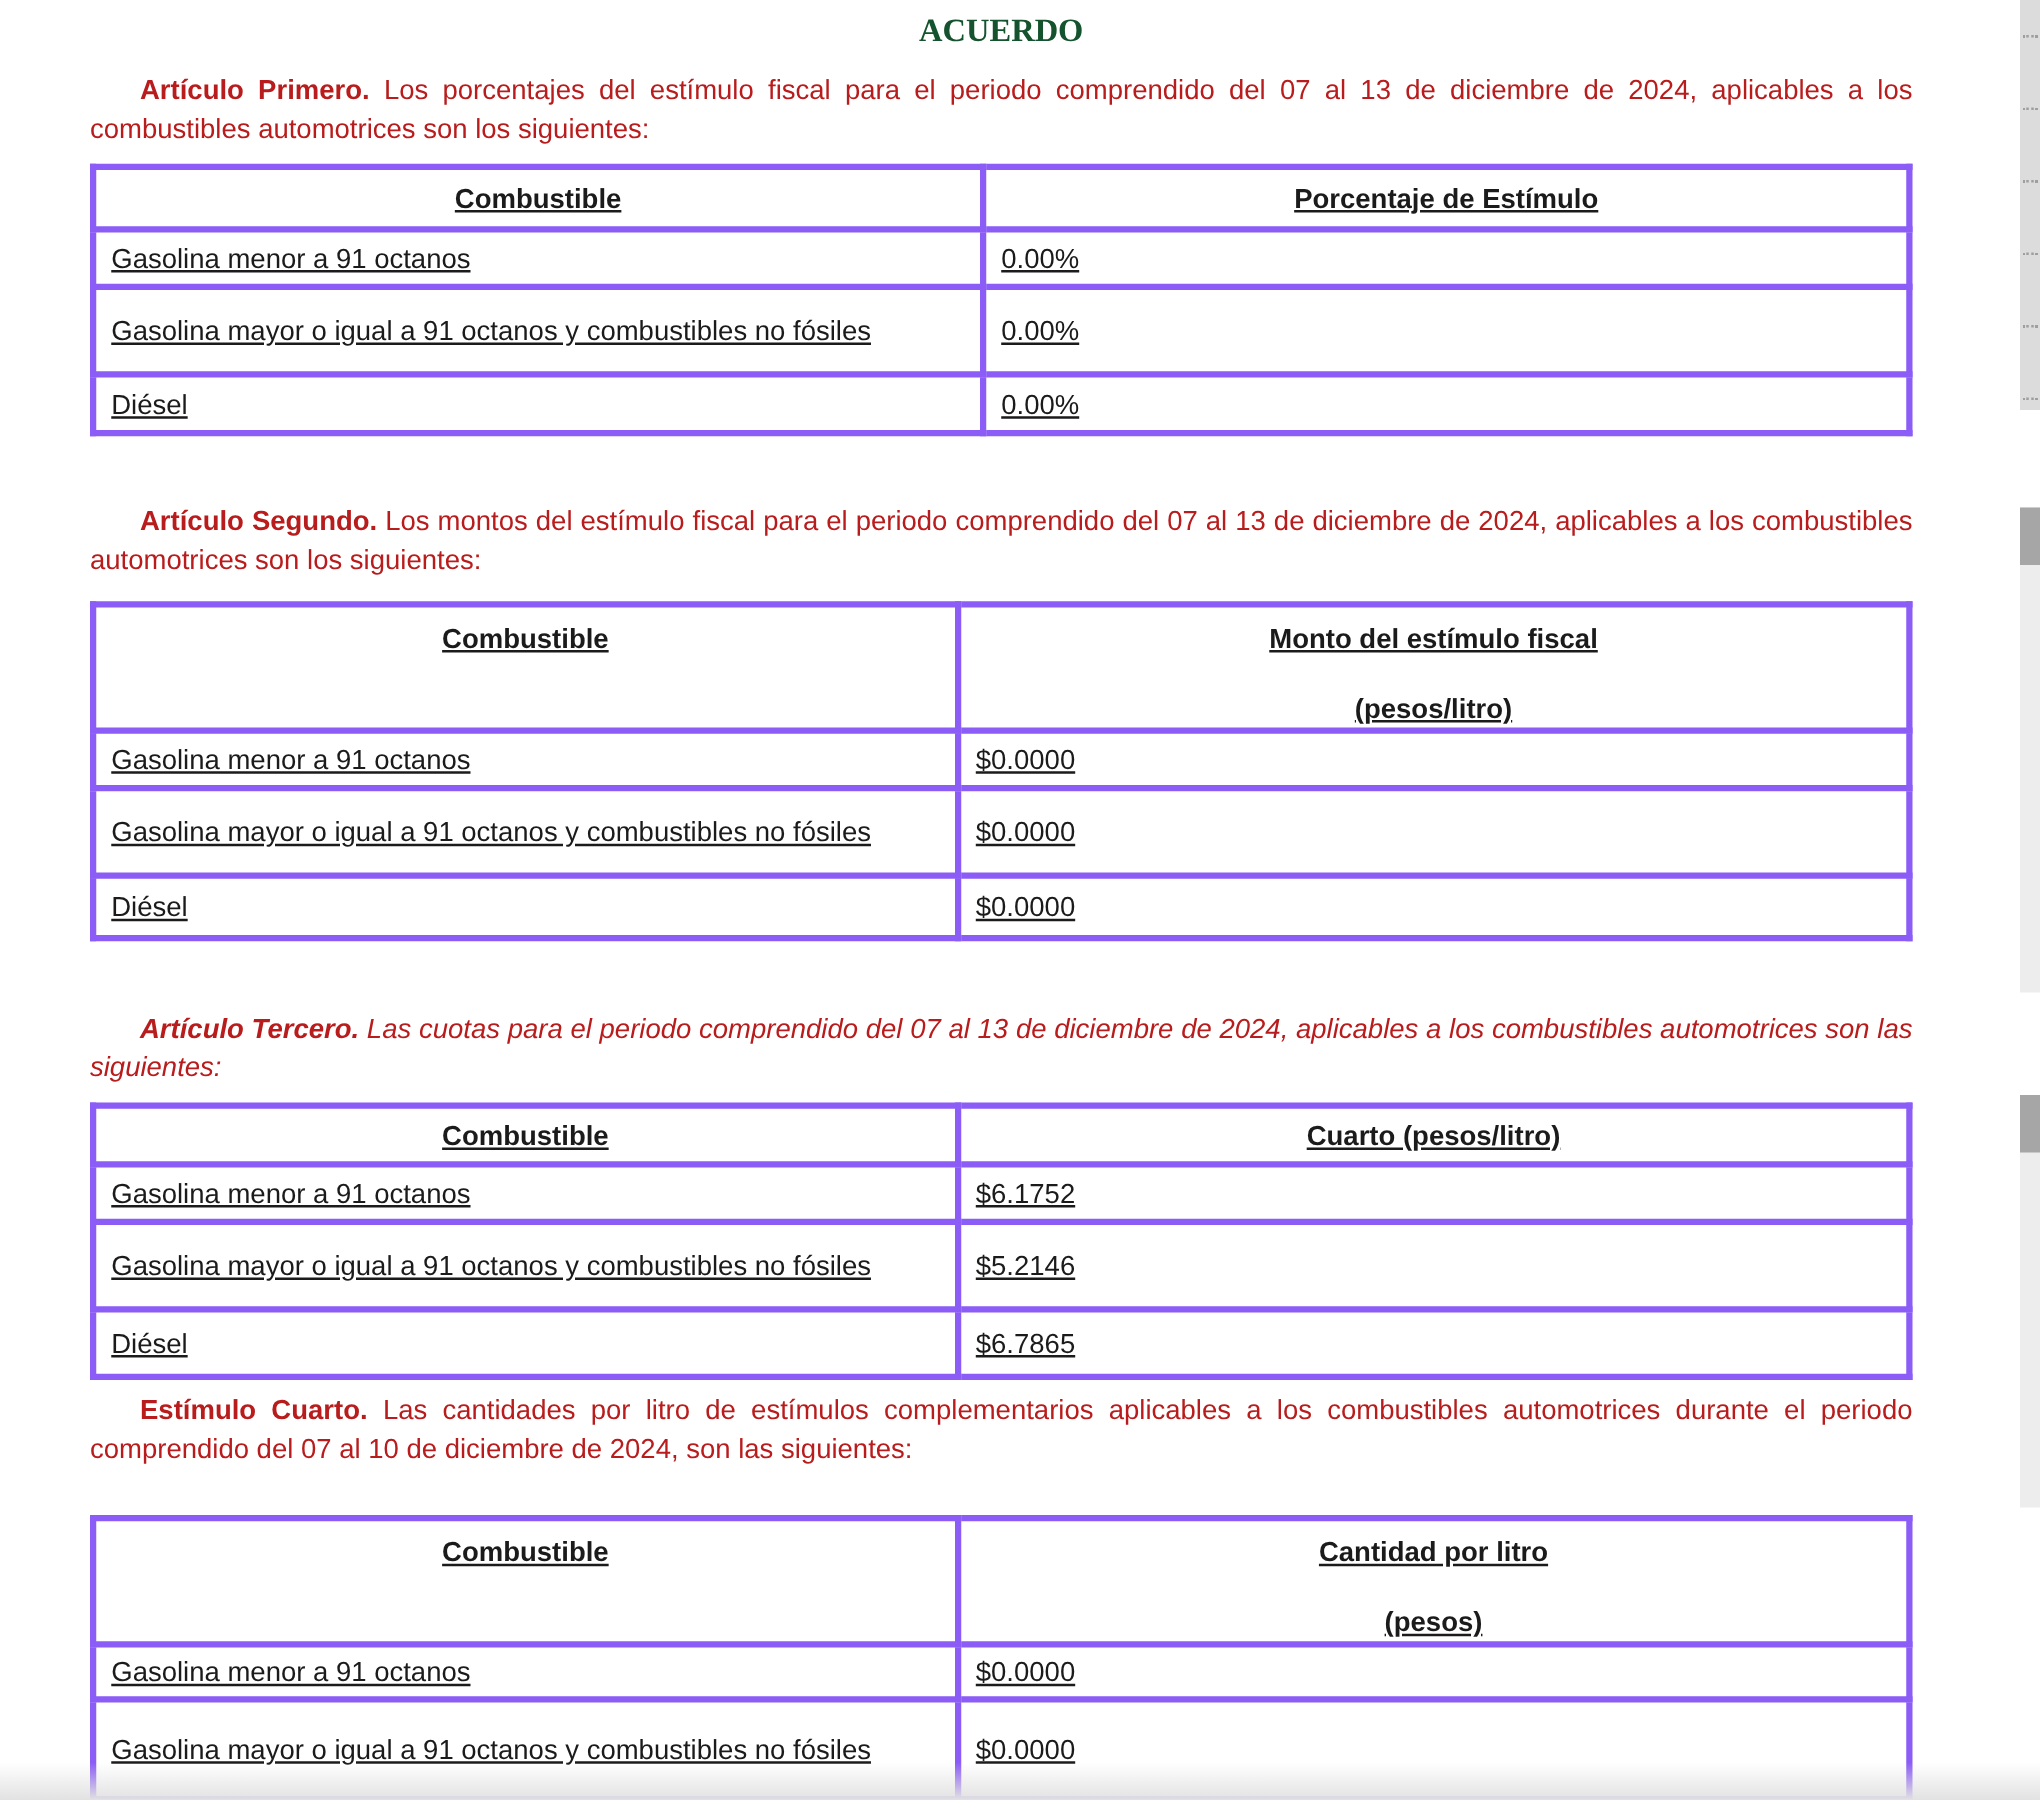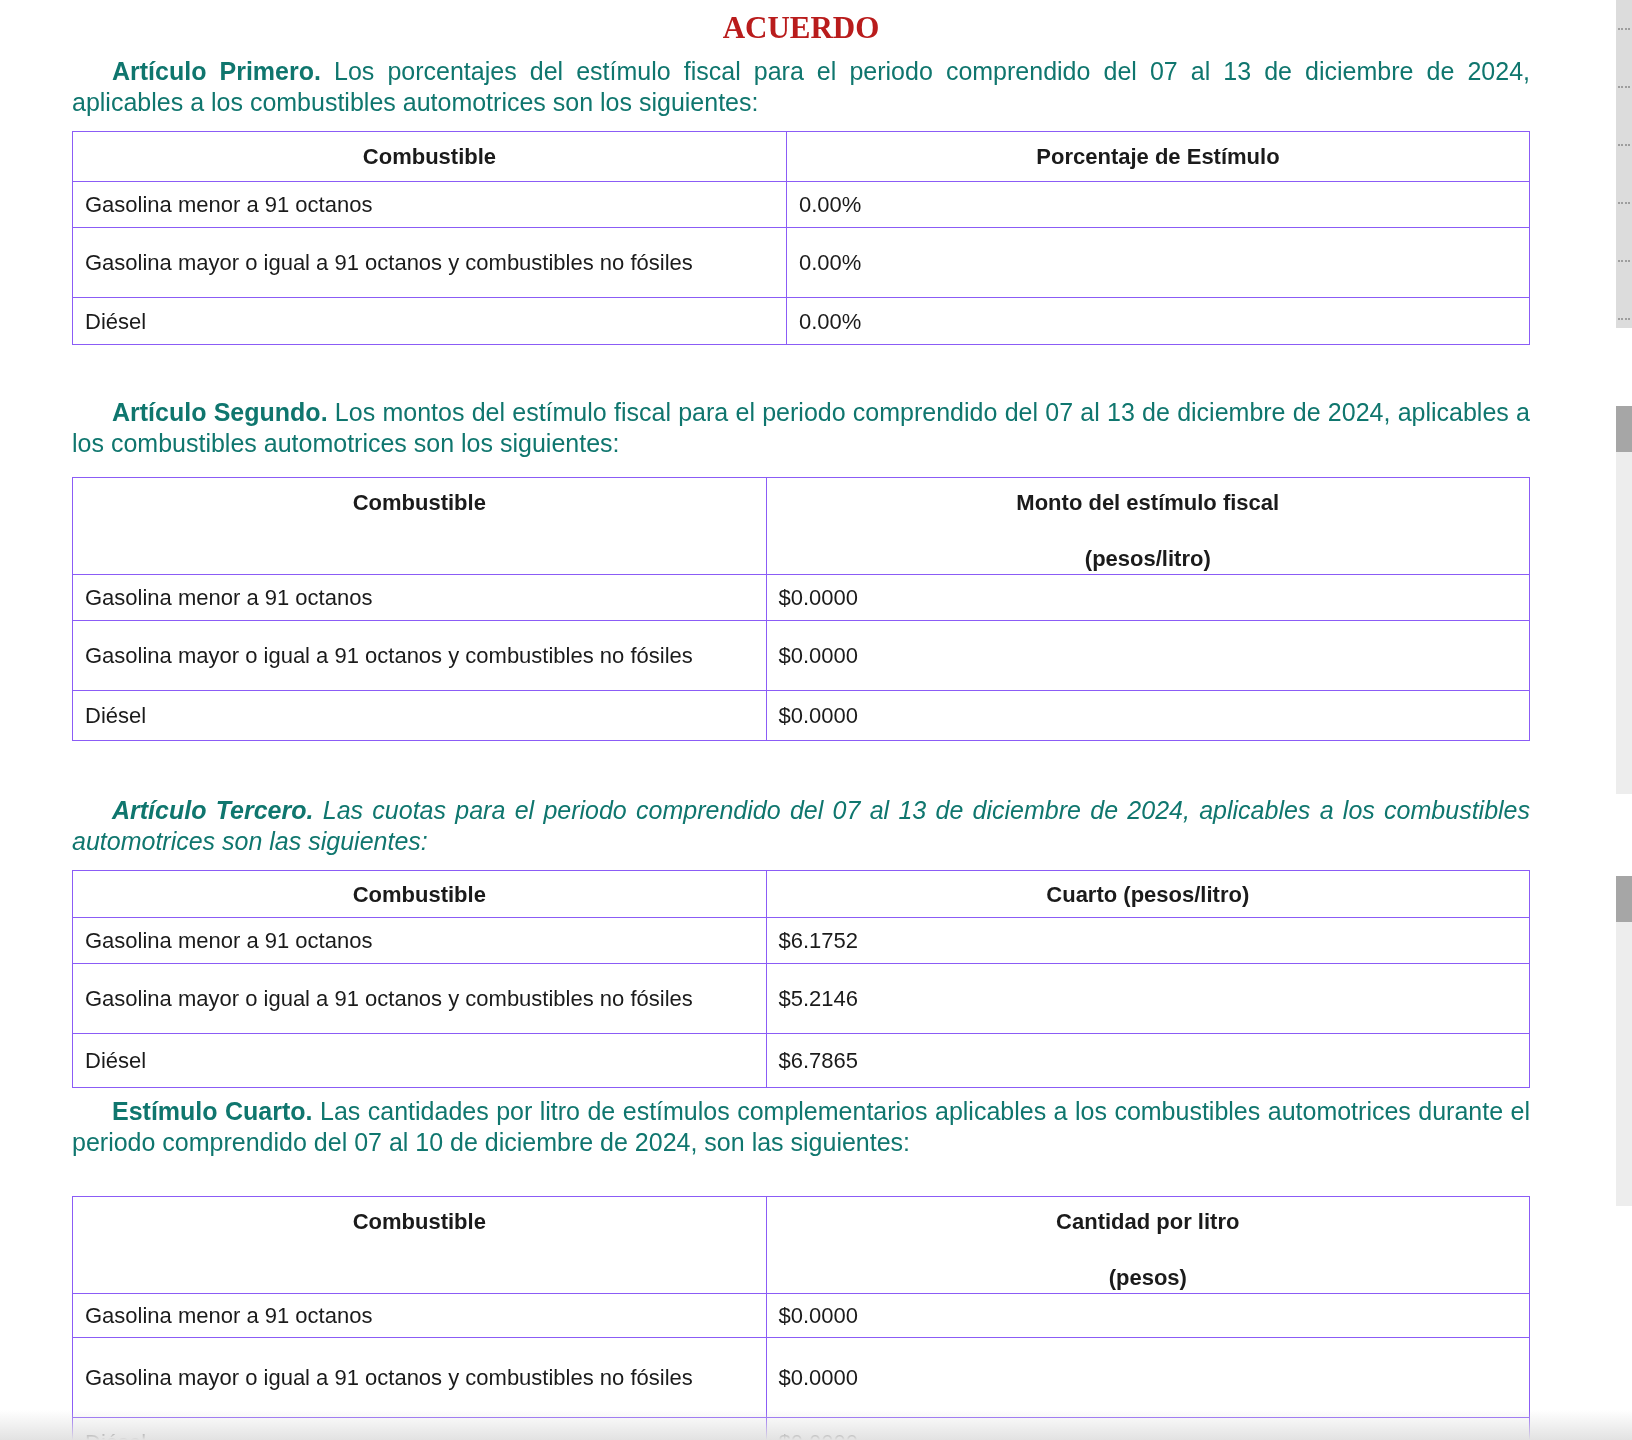--- a/index.html
+++ b/index.html
@@ -13,51 +13,52 @@
     -webkit-font-smoothing: antialiased;
   }
   .content {
     position: absolute;
     left: 72px; top: 0;
     width: 1458px;
   }
   .doc-title {
     font-family: "Liberation Serif", serif;
     font-weight: bold;
-    font-size: 31px;
+    font-size: 26px;
     text-align: center;
     margin: 10px 0 0 0;
     height: 32px;
-    color: #b91c1c;
+    color: #14532d;
   }
   p.article {
-    font-size: 25px;
+    font-size: 22px;
     line-height: 31px;
     text-align: justify;
     text-indent: 40px;
     margin: 0;
-    color: #0f766e;
+    color: #b91c1c;
   }
   .s1 p.article { margin-top: 14px; margin-bottom: 13px; }
   .s2 p.article { margin-top: 52px; margin-bottom: 18px; }
   .s3 p.article { margin-top: 54px; margin-bottom: 13px; font-style: italic; }
   .s4 p.article { margin-top: 8px;  margin-bottom: 38px; }
 
   table.fuel-table {
     border-collapse: collapse;
     width: 100%;
     table-layout: fixed;
     font-size: 22px;
     border: 1px solid #6f6f6f;
   }
   table.fuel-table td {
-    border: 1px solid #8b5cf6;
+    border: 5px solid #8b5cf6;
     padding: 0 12px;
     vertical-align: middle;
     line-height: 31px;
+    text-decoration: underline;
   }
   .t1 col.c1 { width: 49%; }
   .t2 col.c1, .t3 col.c1, .t4 col.c1 { width: 47.6%; }
 
   td.hdr { font-weight: bold; text-align: center; }
   tr.two-line td.hdr { vertical-align: top; padding-top: 9px; }
   .hdr-line2 { margin-top: 25px; font-weight: bold; text-align: center; }
 
   td.fuel { text-align: justify; padding-right: 44px; }
   td.val  { text-align: left; }

